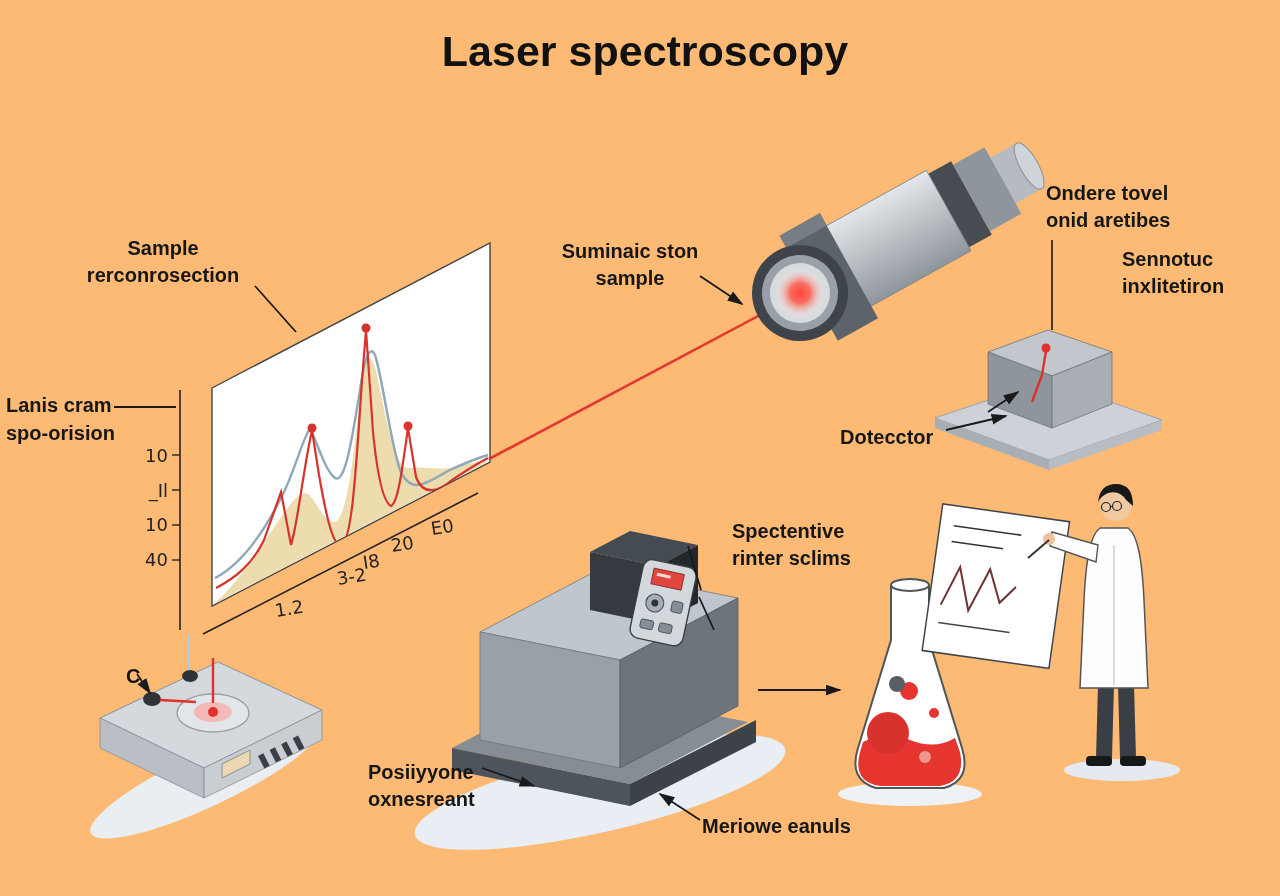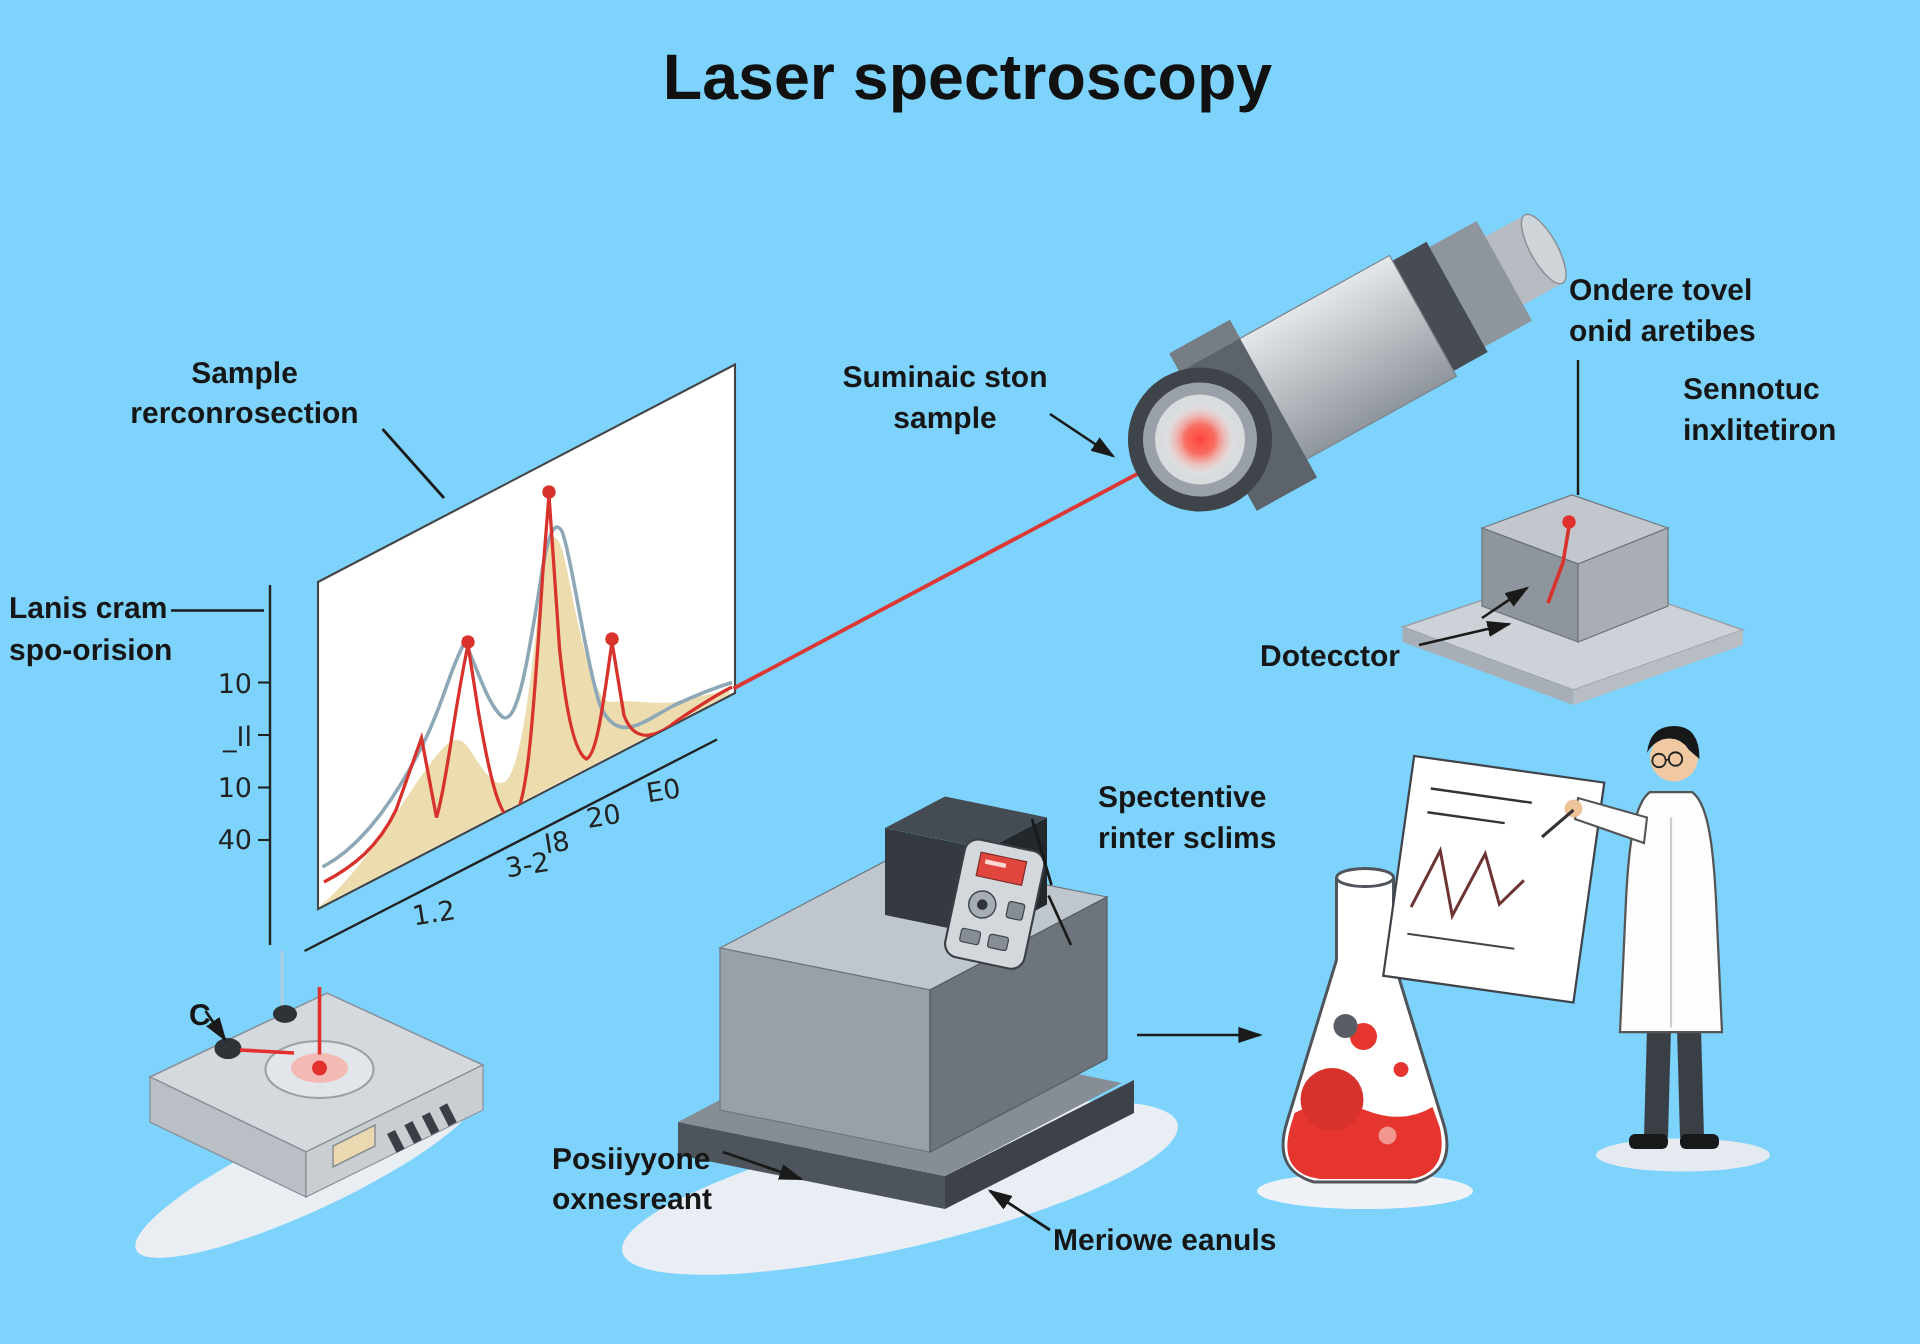--- a/index.html
+++ b/index.html
@@ -1,16 +1,16 @@
 <!DOCTYPE html>
 <html><head>
 <meta charset="utf-8">
 <style>
   html,body{margin:0;padding:0;background:#ffffff;}
-  .stage{position:relative;width:1280px;height:896px;background:#7dd3fc;overflow:hidden;
+  .stage{position:relative;width:1280px;height:896px;background:#fdba74;overflow:hidden;
          font-family:"Liberation Sans",sans-serif;}
   svg{position:absolute;left:0;top:0;}
   .title-txt{font:700 43px "Liberation Sans",sans-serif;fill:#111;}
   .lbl{font:700 20px "Liberation Sans",sans-serif;fill:#161616;}
   .tick{font:400 18px "DejaVu Sans",sans-serif;fill:#222;}
   .ptr{stroke:#1a1a1a;stroke-width:1.8;fill:none;}
 </style>
 </head>
 <body>
 

